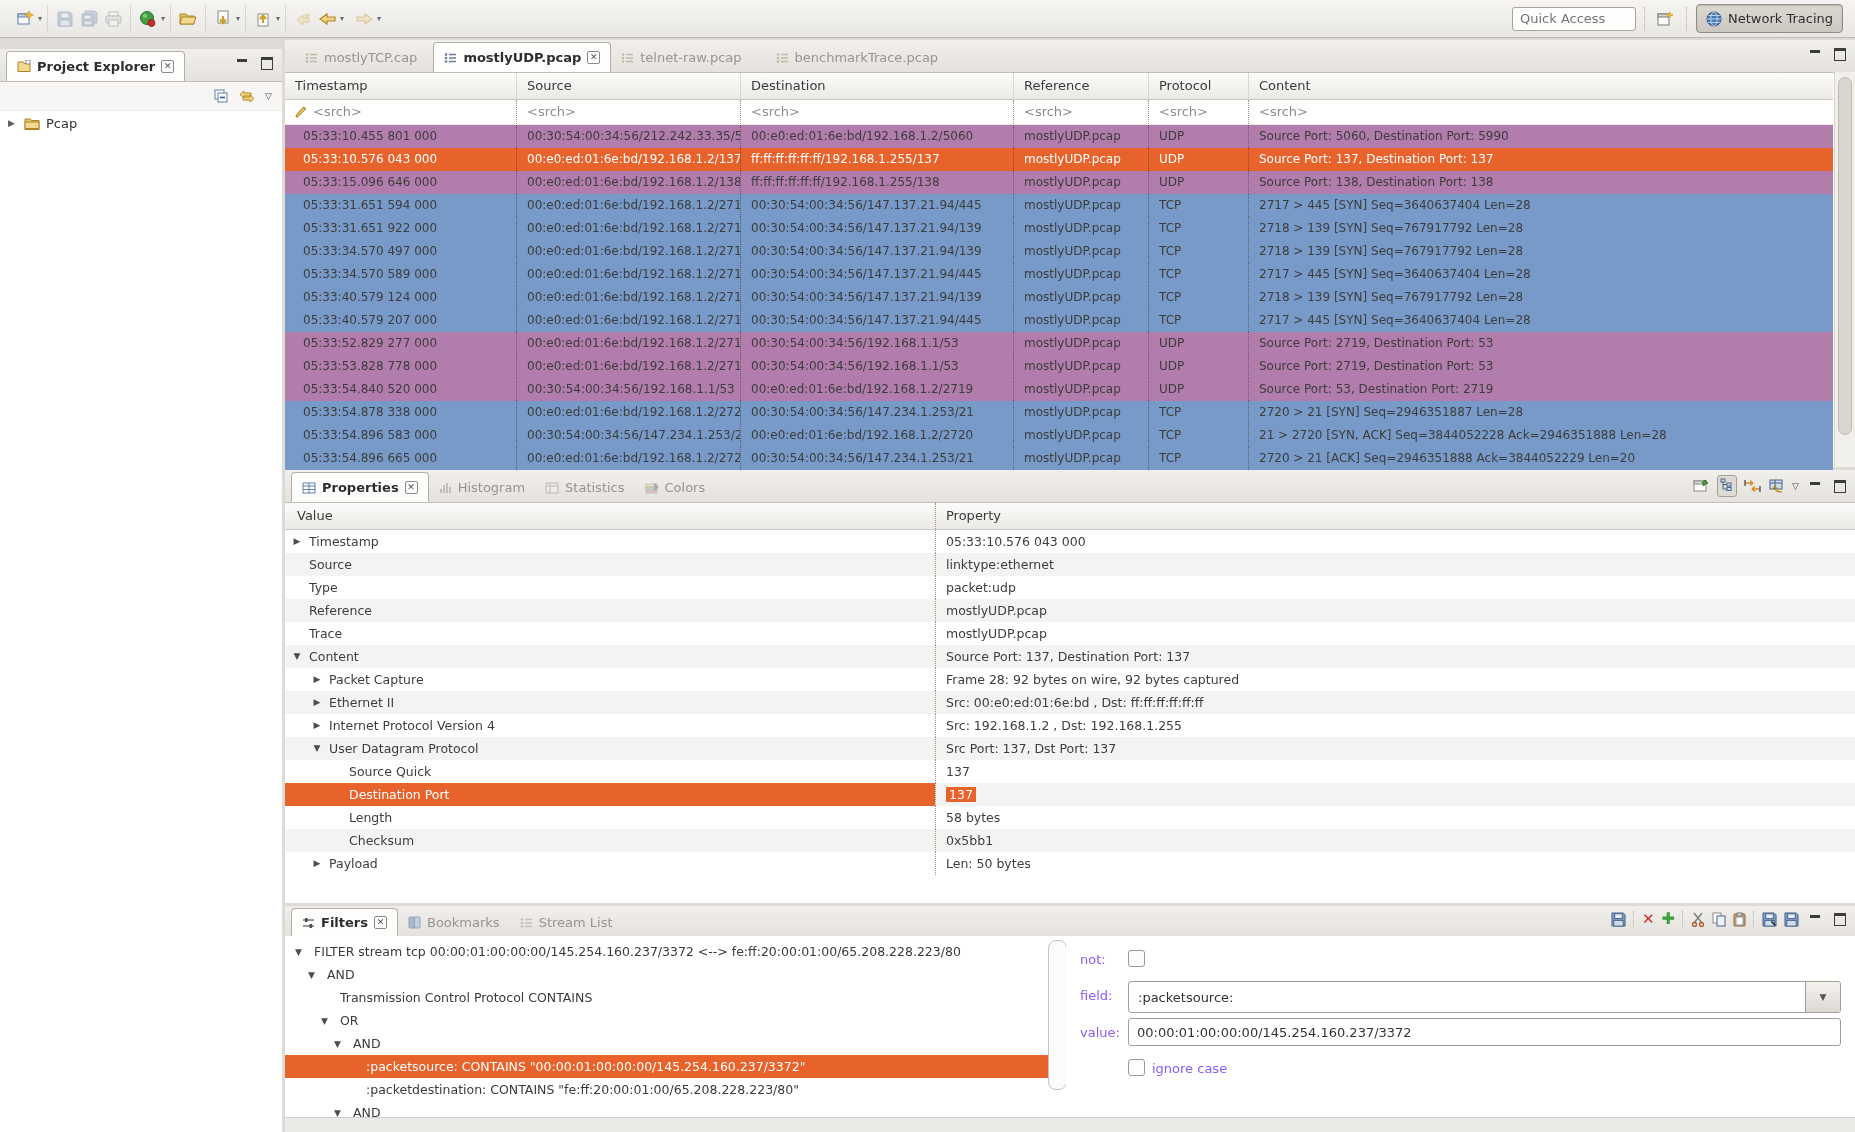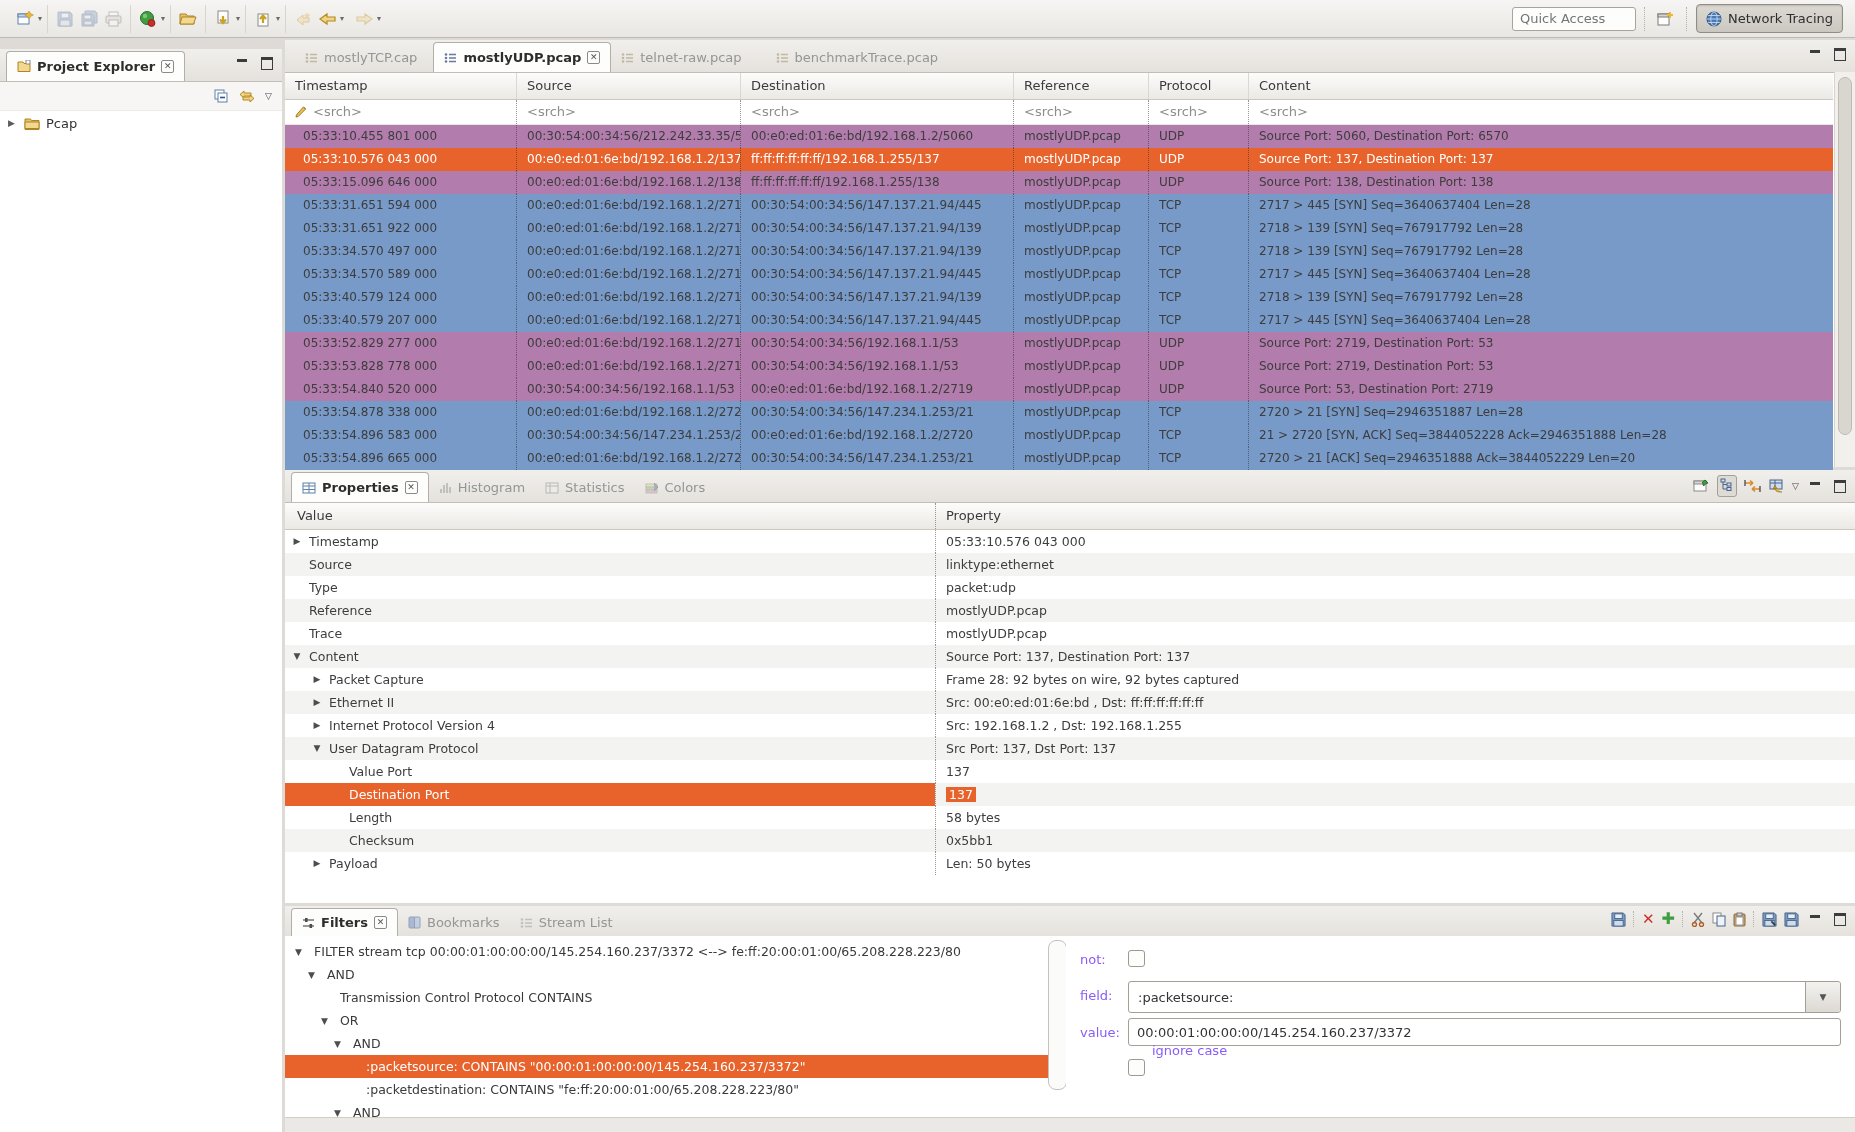--- a/index.html
+++ b/index.html
@@ -336,21 +336,21 @@
       <div>&lt;srch&gt;</div>
       <div>&lt;srch&gt;</div>
     </div>
     <div id="packet-rows">
         <div class="trow udp">
           <div class="c0">05:33:10.455 801 000</div>
           <div class="c1">00:30:54:00:34:56/212.242.33.35/5060</div>
           <div class="c2">00:e0:ed:01:6e:bd/192.168.1.2/5060</div>
           <div class="c3">mostlyUDP.pcap</div>
           <div class="c4">UDP</div>
-          <div class="c5">Source Port: 5060, Destination Port: 6570</div>
+          <div class="c5">Source Port: 5060, Destination Port: 5990</div>
         </div>
         <div class="trow udp sel">
           <div class="c0">05:33:10.576 043 000</div>
           <div class="c1">00:e0:ed:01:6e:bd/192.168.1.2/137</div>
           <div class="c2">ff:ff:ff:ff:ff:ff/192.168.1.255/137</div>
           <div class="c3">mostlyUDP.pcap</div>
           <div class="c4">UDP</div>
           <div class="c5">Source Port: 137, Destination Port: 137</div>
         </div>
         <div class="trow udp">
@@ -600,21 +600,21 @@
       <div class="prow odd">
         <div class="pcell">
           <span class="arw" style="margin-left: 26px;">▼</span>
           <span style="margin-left: 6px;">User Datagram Protocol</span>
         </div>
         <div class="vcell"><span>Src Port: 137, Dst Port: 137</span></div>
       </div>
       <div class="prow">
         <div class="pcell">
           <span class="arw" style="margin-left: 46px;"></span>
-          <span style="margin-left: 6px;">Value Port</span>
+          <span style="margin-left: 6px;">Source Quick</span>
         </div>
         <div class="vcell"><span>137</span></div>
       </div>
       <div class="prow odd sel">
         <div class="pcell">
           <span class="arw" style="margin-left: 46px;"></span>
           <span style="margin-left: 6px;">Destination Port</span>
         </div>
         <div class="vcell"><span class="vchip">137</span></div>
       </div>
@@ -761,16 +761,16 @@
       <span class="cval">:packetsource:</span>
       <span class="cbtn">
           <span>▼</span>
         </span>
     </div>
 
     <span class="lab" style="top:89px;">value:</span>
     <input class="tinput" style="top: 82px;" value="00:00:01:00:00:00/145.254.160.237/3372">
 
     <span class="cbox" style="position:absolute;left:62px;top:123px;"></span>
-    <span class="lab" style="left:86px;top:107px;">ignore case</span>
+    <span class="lab" style="left:86px;top:125px;">ignore case</span>
   </div>
   <div class="statusbar"></div>
 </div>
 
 </body></html>

